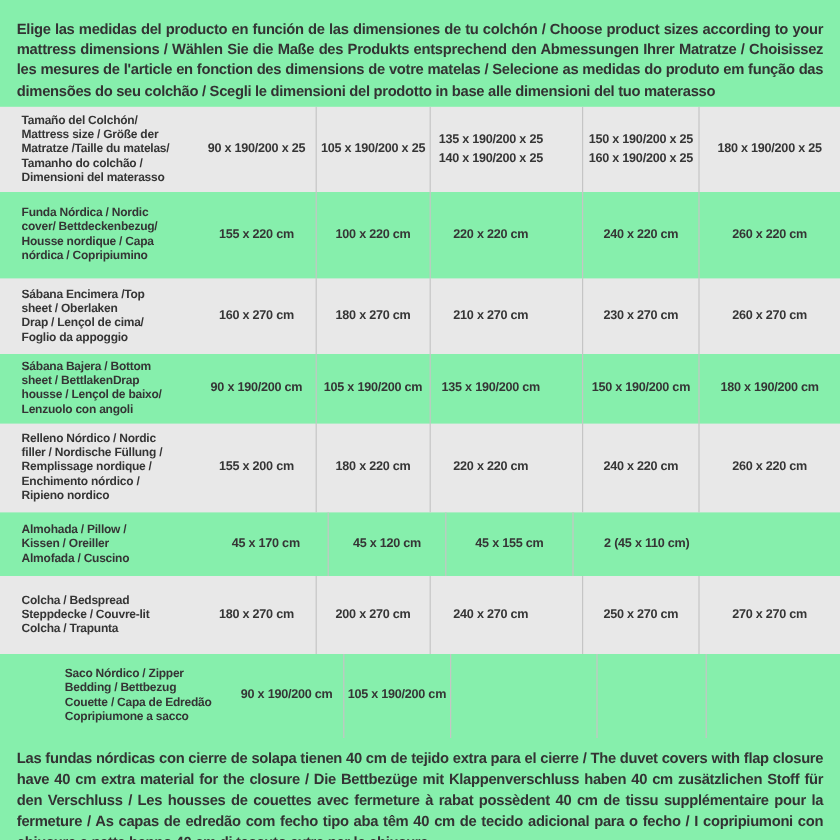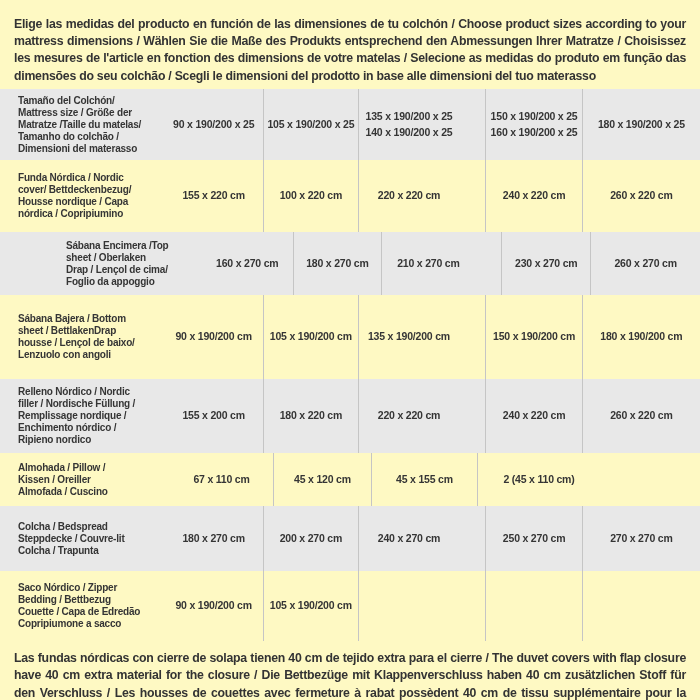--- a/index.html
+++ b/index.html
@@ -3,43 +3,43 @@
 <meta charset="utf-8">
 <style>
   * { margin:0; padding:0; box-sizing:border-box; }
   html,body { width:700px; height:700px; background:#ffffff; }
   body {
     font-family:"Liberation Sans", sans-serif;
     color:#383838;
     font-weight:bold;
     -webkit-font-smoothing:antialiased;
   }
-  .page { width:700px; height:700px; overflow:hidden; background:#fef9c3; }
+  .page { width:700px; height:700px; overflow:hidden; background:#86efac; }
 
   .intro {
     height:89px;
     padding:16px 14px 0 14px;
     font-size:12.3px;
     line-height:1.4;
     letter-spacing:-0.25px;
     text-align:justify;
     color:#333333;
   }
 
   .size-table { width:700px; }
   .row { display:flex; align-items:stretch; }
   .row:nth-child(odd) { background:#e8e8e8; }
   .row:nth-child(1) { height:71px;justify-content:flex-end; }
   .row:nth-child(2) { height:72px; }
-  .row:nth-child(3) { height:63px;padding-left:48px; }
-  .row:nth-child(4) { height:84px;justify-content:space-between; }
+  .row:nth-child(3) { height:63px; }
+  .row:nth-child(4) { height:58px;justify-content:space-between; }
   .row:nth-child(5) { height:74px;justify-content:center; }
   .row:nth-child(6) { height:53px; }
   .row:nth-child(7) { height:65px; }
-  .row:nth-child(8) { height:70px; }
+  .row:nth-child(8) { height:70px;padding-left:36px; }
 
   .cell { display:flex; align-items:center; }
   .c0 { width:170px; padding-left:18px; }
   .c1 { width:103px; }
   .c2 { width:98px;  }
   .c3 { width:106px; }
   .c4 { width:100px;margin-left:26px; }
   .c5 { width:123px; }
   .c2,.c3,.c4,.c5 { border-left:1px solid #c5c5c5; }
 
@@ -133,21 +133,21 @@
     <div class="cell cell-value c1">155 x 200 cm</div>
     <div class="cell cell-value c2">180 x 220 cm</div>
     <div class="cell cell-value c3">220 x 220 cm</div>
     <div class="cell cell-value c4">240 x 220 cm</div>
     <div class="cell cell-value c5">260 x 220 cm</div>
   </div>
       <div class="row">
     <div class="cell cell-label c0">Almohada  / Pillow /
 Kissen / Oreiller
 Almofada / Cuscino</div>
-    <div class="cell cell-value c1">67 x 110 cm</div>
+    <div class="cell cell-value c1">45 x 170 cm</div>
     <div class="cell cell-value c2">45 x 120 cm</div>
     <div class="cell cell-value c3">45 x 155 cm</div>
     <div class="cell cell-value c5">2 (45 x 110 cm)</div>
   </div>
       <div class="row">
     <div class="cell cell-label c0">Colcha / Bedspread
 Steppdecke / Couvre-lit
 Colcha / Trapunta</div>
     <div class="cell cell-value c1">180 x 270 cm</div>
     <div class="cell cell-value c2">200 x 270 cm</div>

